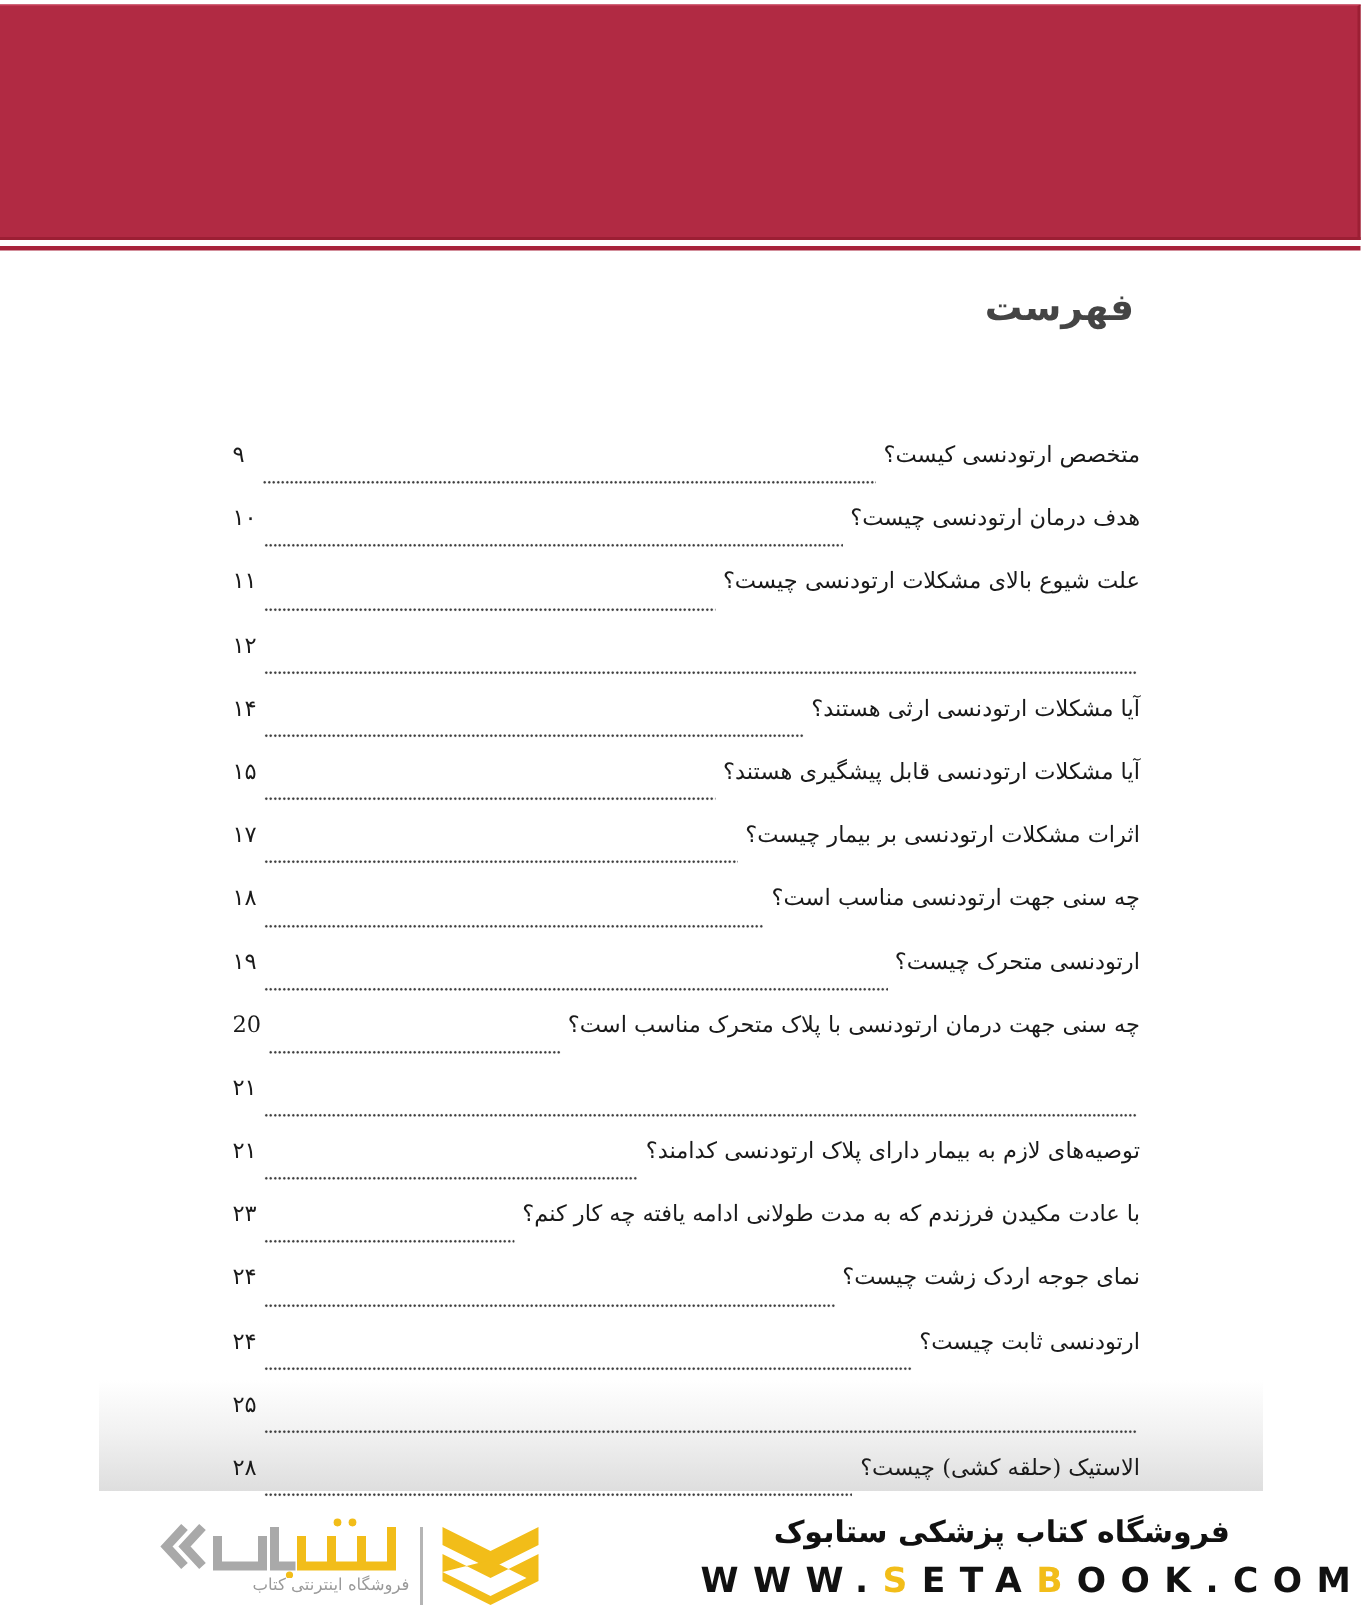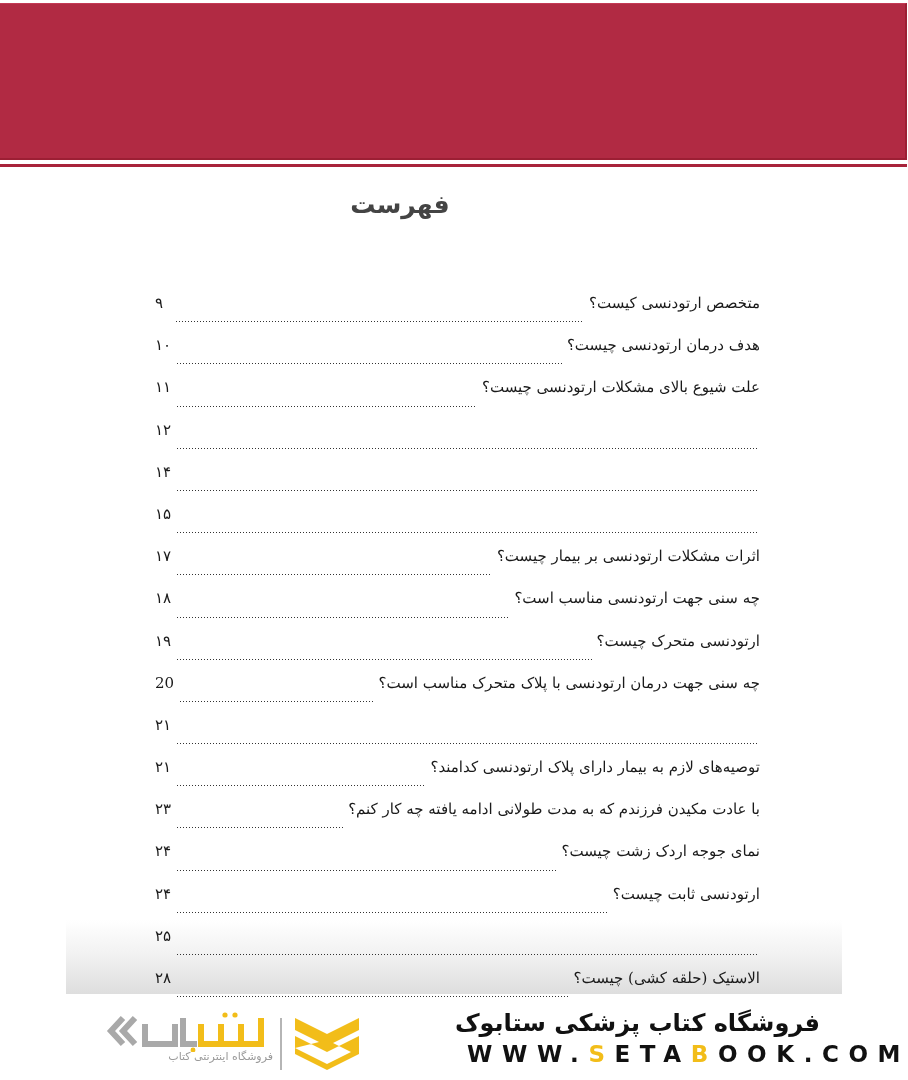--- a/index.html
+++ b/index.html
@@ -33,21 +33,21 @@
       top: 164px;
       width: 907px;
       height: 3px;
       background: #a8233b;
     }
     .page-title {
       position: absolute;
       left: 0;
       top: 190px;
       width: 756px;
-      text-align: center;
+      text-align: right;
       font-family: "DejaVu Sans", sans-serif;
       font-weight: bold;
       font-size: 25px;
       color: #444444;
       direction: rtl;
       padding-left: 44px;
     }
     .fade-band {
       position: absolute;
       left: 66px;
@@ -140,21 +140,21 @@
       left: 186px;
       top: 4px;
       width: 72px;
       height: 58px;
     }
     .store-name {
       position: absolute;
       right: 88px;
       top: 14px;
       font-family: "DejaVu Sans", sans-serif;
-      font-size: 24px;
+      font-size: 20px;
       color: #111111;
       direction: rtl;
       font-weight: bold;
     }
     .store-url {
       position: absolute;
       left: 467px;
       top: 46px;
       font-family: "DejaVu Sans", sans-serif;
       font-size: 23px;
@@ -192,24 +192,26 @@
       <div class="toc-row">
         <span class="toc-title">علت شیوع بالای مشکلات ارتودنسی چیست؟</span>
         <span class="toc-dots"></span>
         <span class="toc-page">۱۱</span>
       </div>
       <div class="toc-row">
         <span class="toc-dots"></span>
         <span class="toc-page">۱۲</span>
       </div>
       <div class="toc-row">
+        <span class="toc-title">آیا مشکلات ارتودنسی ارثی هستند؟</span>
         <span class="toc-dots"></span>
         <span class="toc-page">۱۴</span>
       </div>
       <div class="toc-row">
+        <span class="toc-title">آیا مشکلات ارتودنسی قابل پیشگیری هستند؟</span>
         <span class="toc-dots"></span>
         <span class="toc-page">۱۵</span>
       </div>
       <div class="toc-row">
         <span class="toc-title">اثرات مشکلات ارتودنسی بر بیمار چیست؟</span>
         <span class="toc-dots"></span>
         <span class="toc-page">۱۷</span>
       </div>
       <div class="toc-row">
         <span class="toc-title">چه سنی جهت ارتودنسی مناسب است؟</span>

